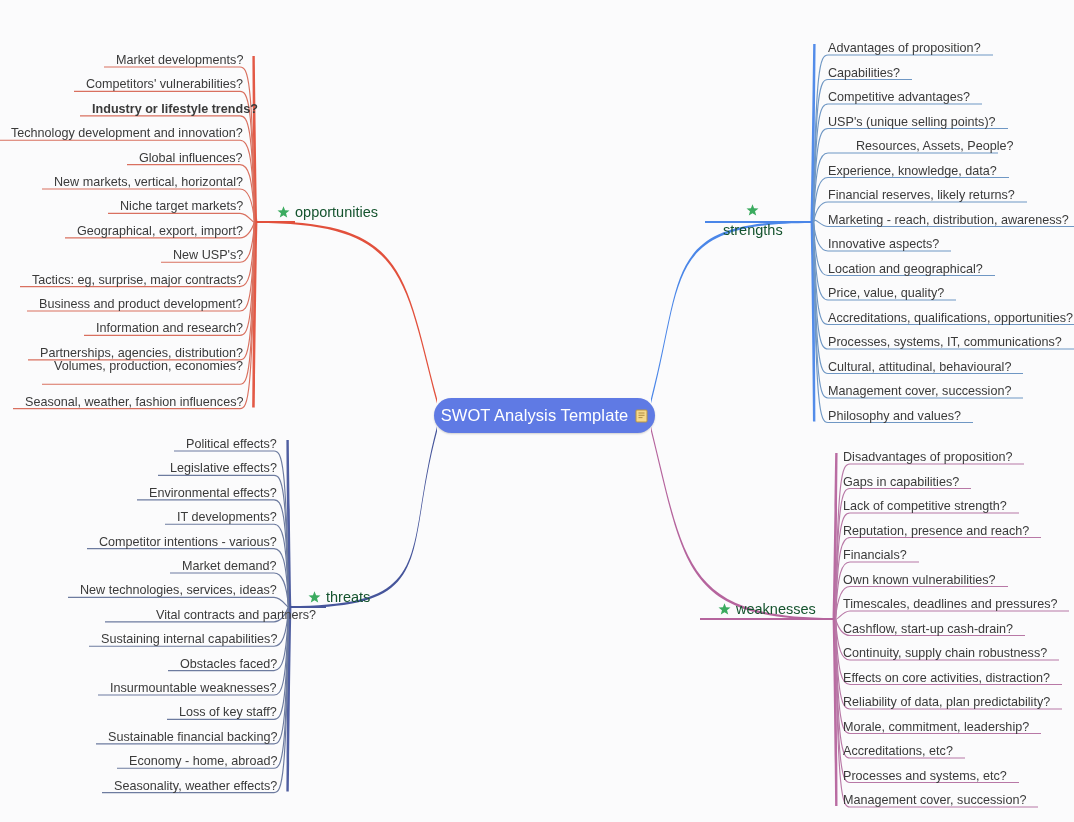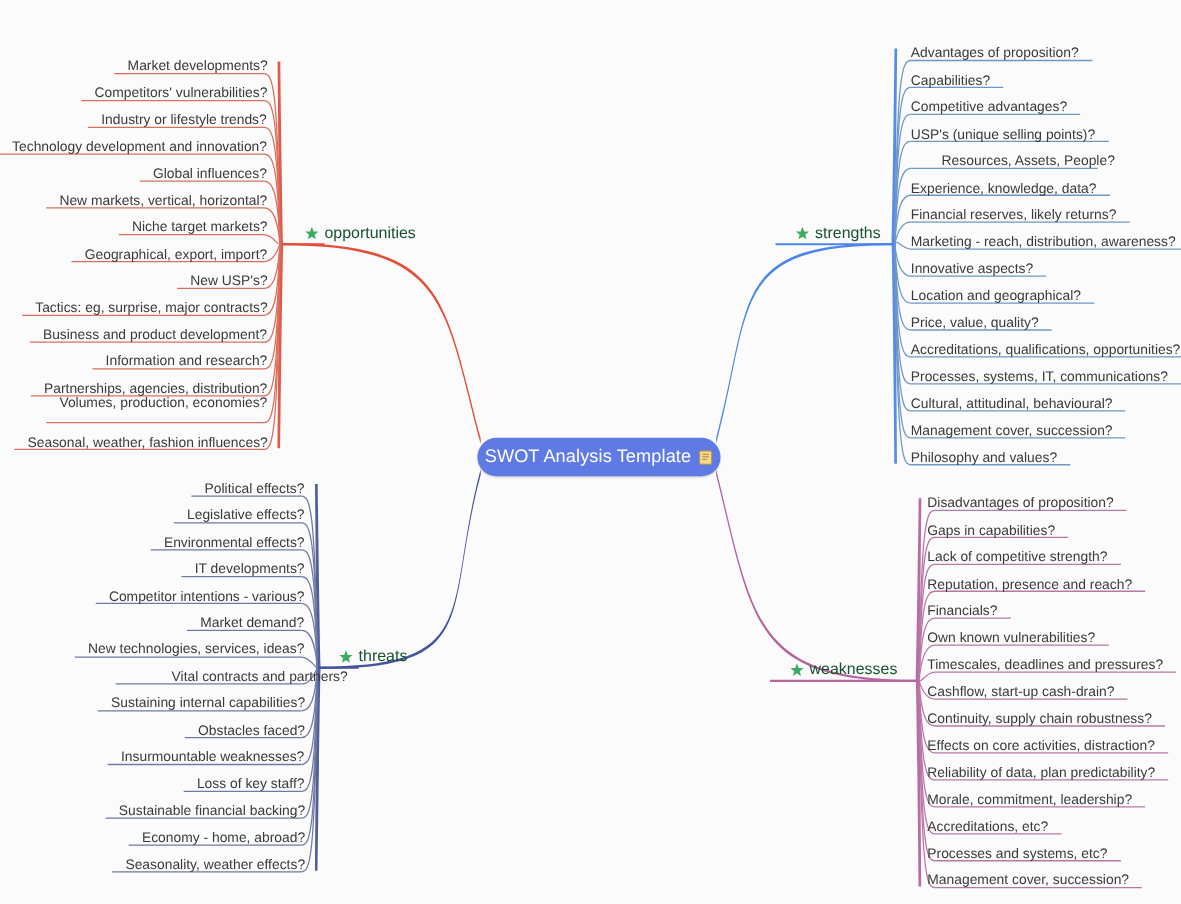--- a/index.html
+++ b/index.html
@@ -220,21 +220,21 @@
     <span class="label">SWOT Analysis Template</span>
     <span class="note-icon">
       <svg width="13" height="14" viewBox="0 0 13 14" xmlns="http://www.w3.org/2000/svg">
         <rect x="1" y="1" width="11" height="12" rx="1" fill="#f5d88b" stroke="#b79445" stroke-width="1"></rect>
         <path d="M3.5 4h6M3.5 6.3h6M3.5 8.6h4" stroke="#a8853c" stroke-width="0.9"></path>
       </svg>
     </span>
   </div>
 
   <div id="labels-layer">
-      <div class="branch-label" style="top: 204px; left: 723px;">
+      <div class="branch-label" style="top: 204px; left: 723px; flex-direction: column;">
         <span>
           <svg class="star-icon" viewBox="0 0 13.2 13.2" xmlns="http://www.w3.org/2000/svg">
             <polygon points="6.60,0.20 8.19,4.42 12.69,4.62 9.17,7.43 10.36,11.78 6.60,9.30 2.84,11.78 4.03,7.43 0.51,4.62 5.01,4.42" fill="#3bab5f"></polygon>
           </svg>
         </span>
         <span>strengths</span>
       </div>
       <div class="branch-label" style="top: 204px; left: 277px;">
         <span>
           <svg class="star-icon" viewBox="0 0 13.2 13.2" xmlns="http://www.w3.org/2000/svg">
@@ -272,21 +272,21 @@
       <div class="leaf right" style="top: 237px; left: 828px;">Innovative aspects?</div>
       <div class="leaf right" style="top: 261.5px; left: 828px;">Location and geographical?</div>
       <div class="leaf right" style="top: 286px; left: 828px;">Price, value, quality?</div>
       <div class="leaf right" style="top: 310.5px; left: 828px;">Accreditations, qualifications, opportunities?</div>
       <div class="leaf right" style="top: 335px; left: 828px;">Processes, systems, IT, communications?</div>
       <div class="leaf right" style="top: 359.5px; left: 828px;">Cultural, attitudinal, behavioural?</div>
       <div class="leaf right" style="top: 384px; left: 828px;">Management cover, succession?</div>
       <div class="leaf right" style="top: 408.5px; left: 828px;">Philosophy and values?</div>
       <div class="leaf left" style="top: 53px; left: 116px;">Market developments?</div>
       <div class="leaf left" style="top: 77.4px; left: 86px;">Competitors' vulnerabilities?</div>
-      <div class="leaf left" style="top: 101.8px; left: 92px;">Industry or lifestyle trends?</div>
+      <div class="leaf left" style="top: 101.8px; left: 92px; font-weight: bold;">Industry or lifestyle trends?</div>
       <div class="leaf left" style="top: 126.2px; left: 11px;">Technology development and innovation?</div>
       <div class="leaf left" style="top: 150.6px; left: 139px;">Global influences?</div>
       <div class="leaf left" style="top: 175px; left: 54px;">New markets, vertical, horizontal?</div>
       <div class="leaf left" style="top: 199.4px; left: 120px;">Niche target markets?</div>
       <div class="leaf left" style="top: 223.8px; left: 77px;">Geographical, export, import?</div>
       <div class="leaf left" style="top: 248.2px; left: 173px;">New USP's?</div>
       <div class="leaf left" style="top: 272.6px; left: 32px;">Tactics: eg, surprise, major contracts?</div>
       <div class="leaf left" style="top: 297px; left: 39px;">Business and product development?</div>
       <div class="leaf left" style="top: 321.4px; left: 96px;">Information and research?</div>
       <div class="leaf left" style="top: 345.8px; left: 40px;">Partnerships, agencies, distribution?</div>

